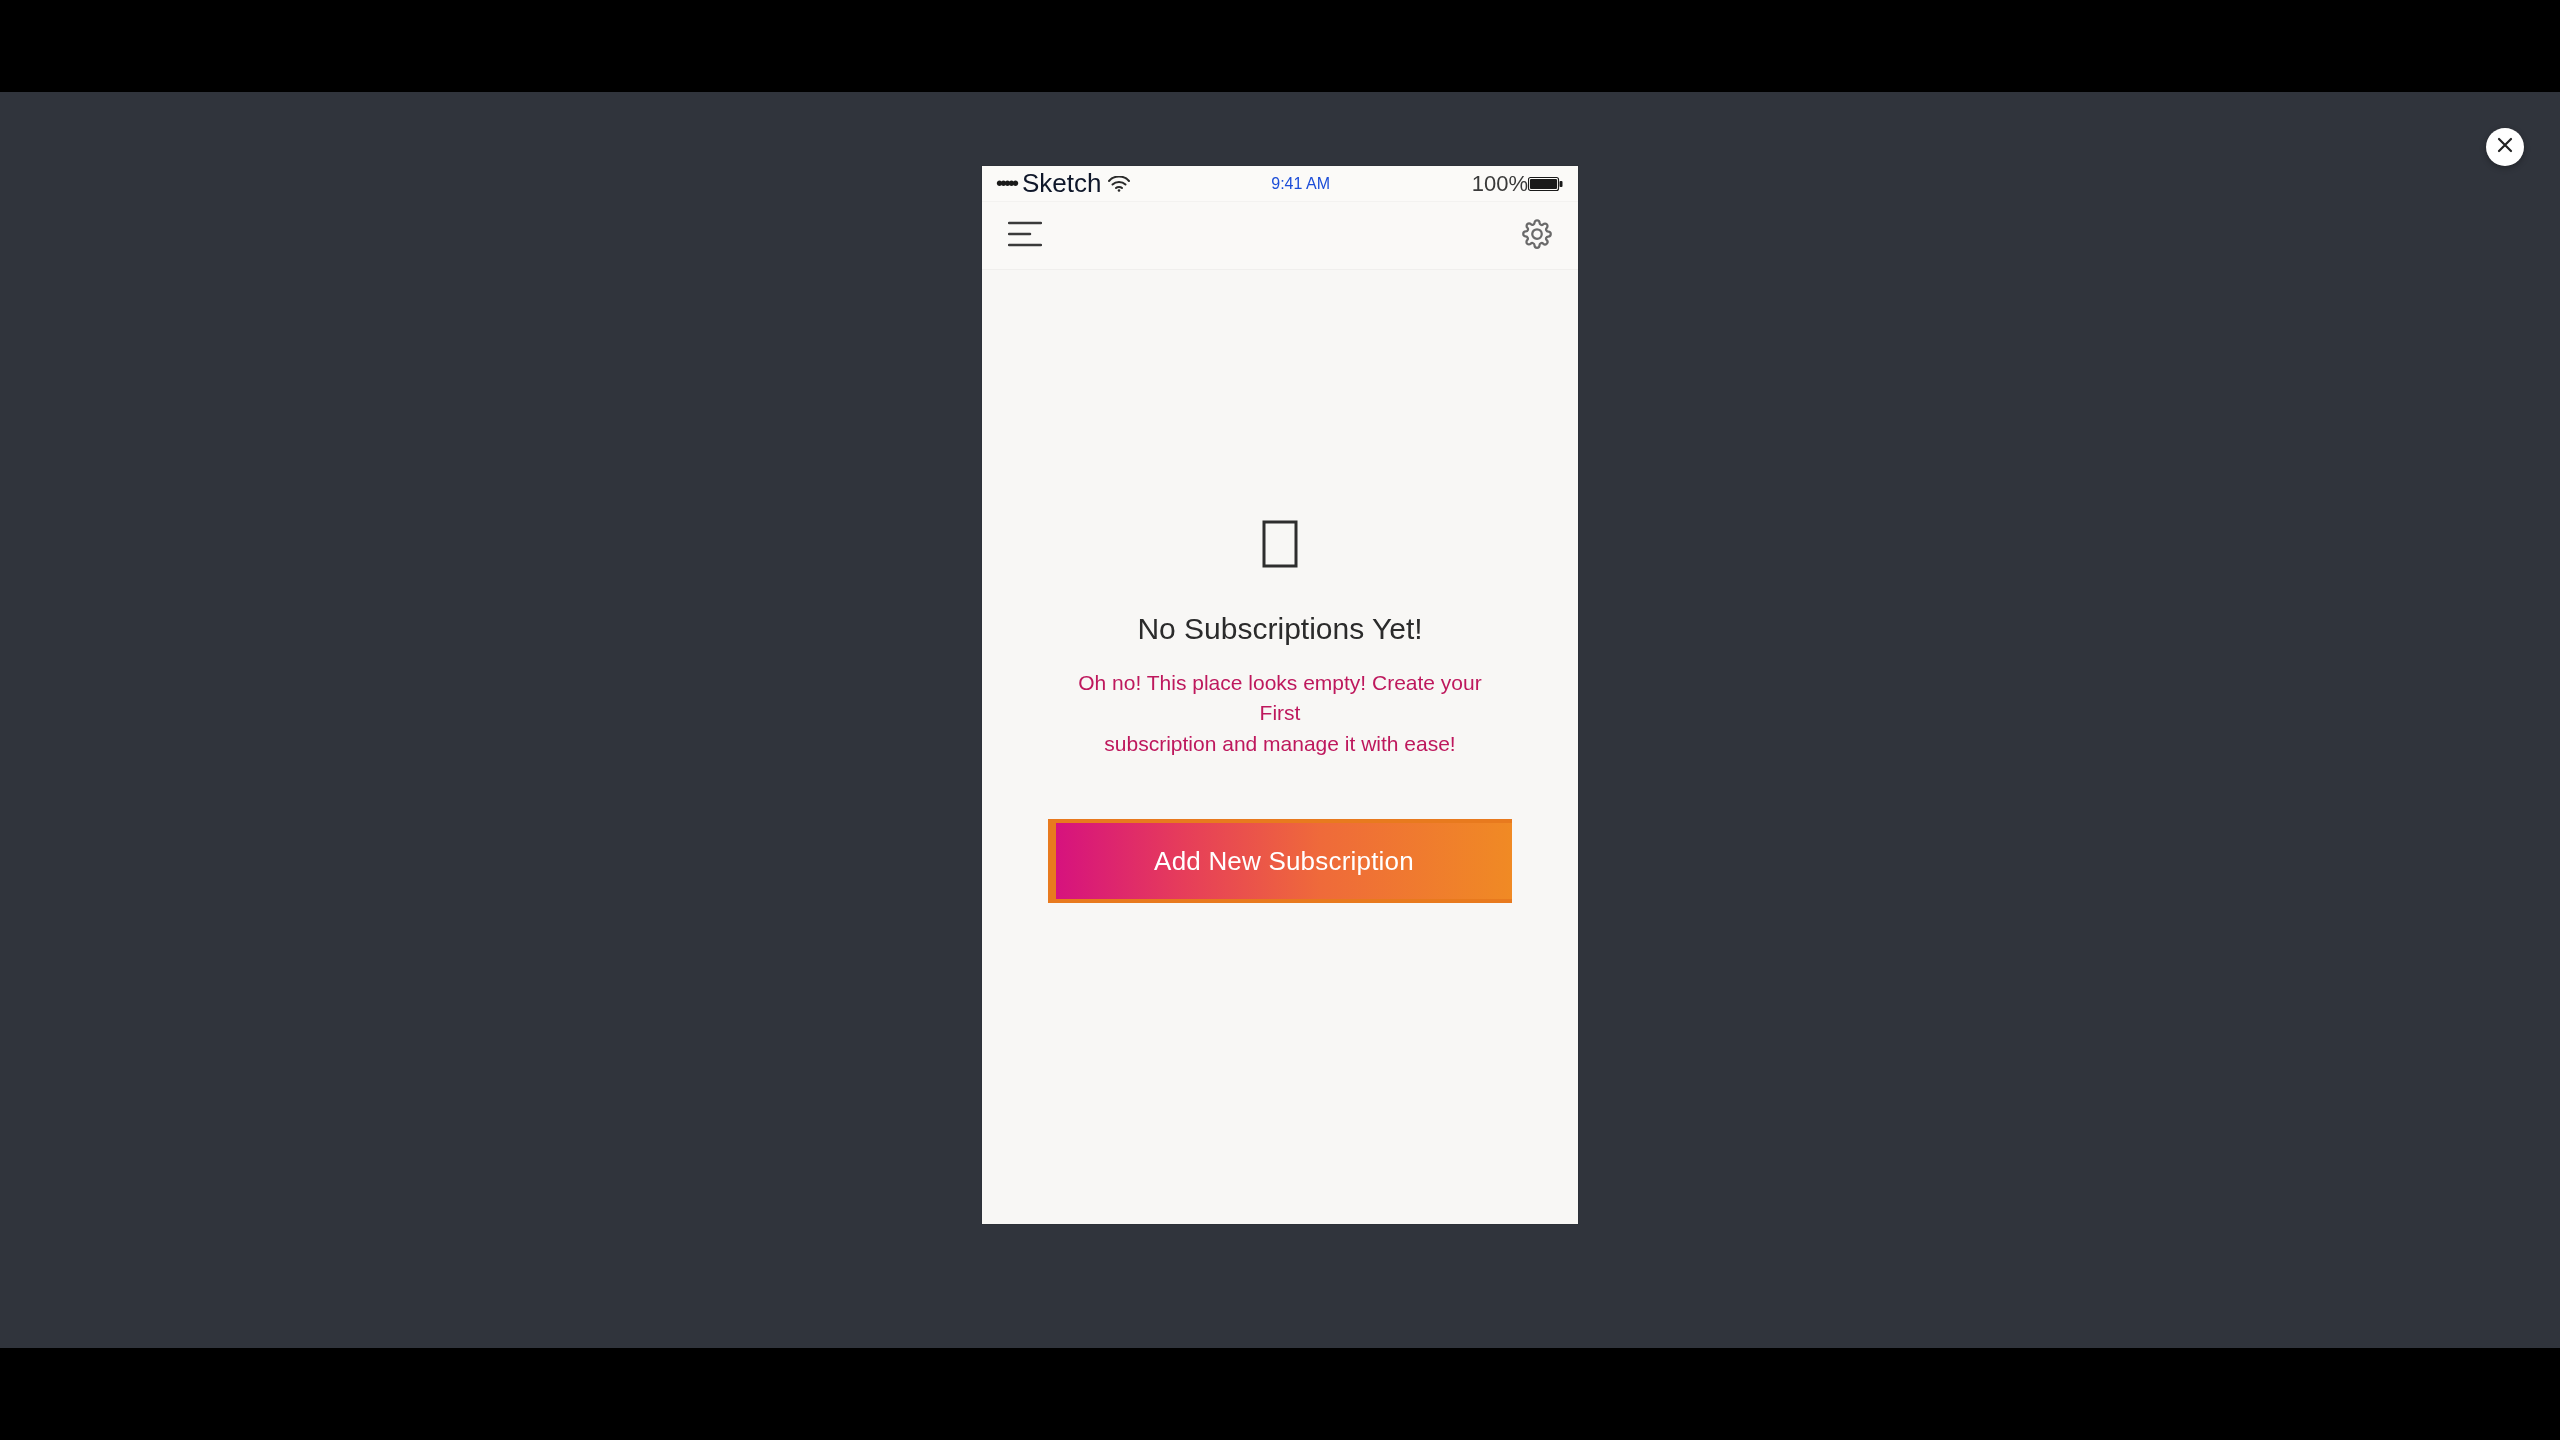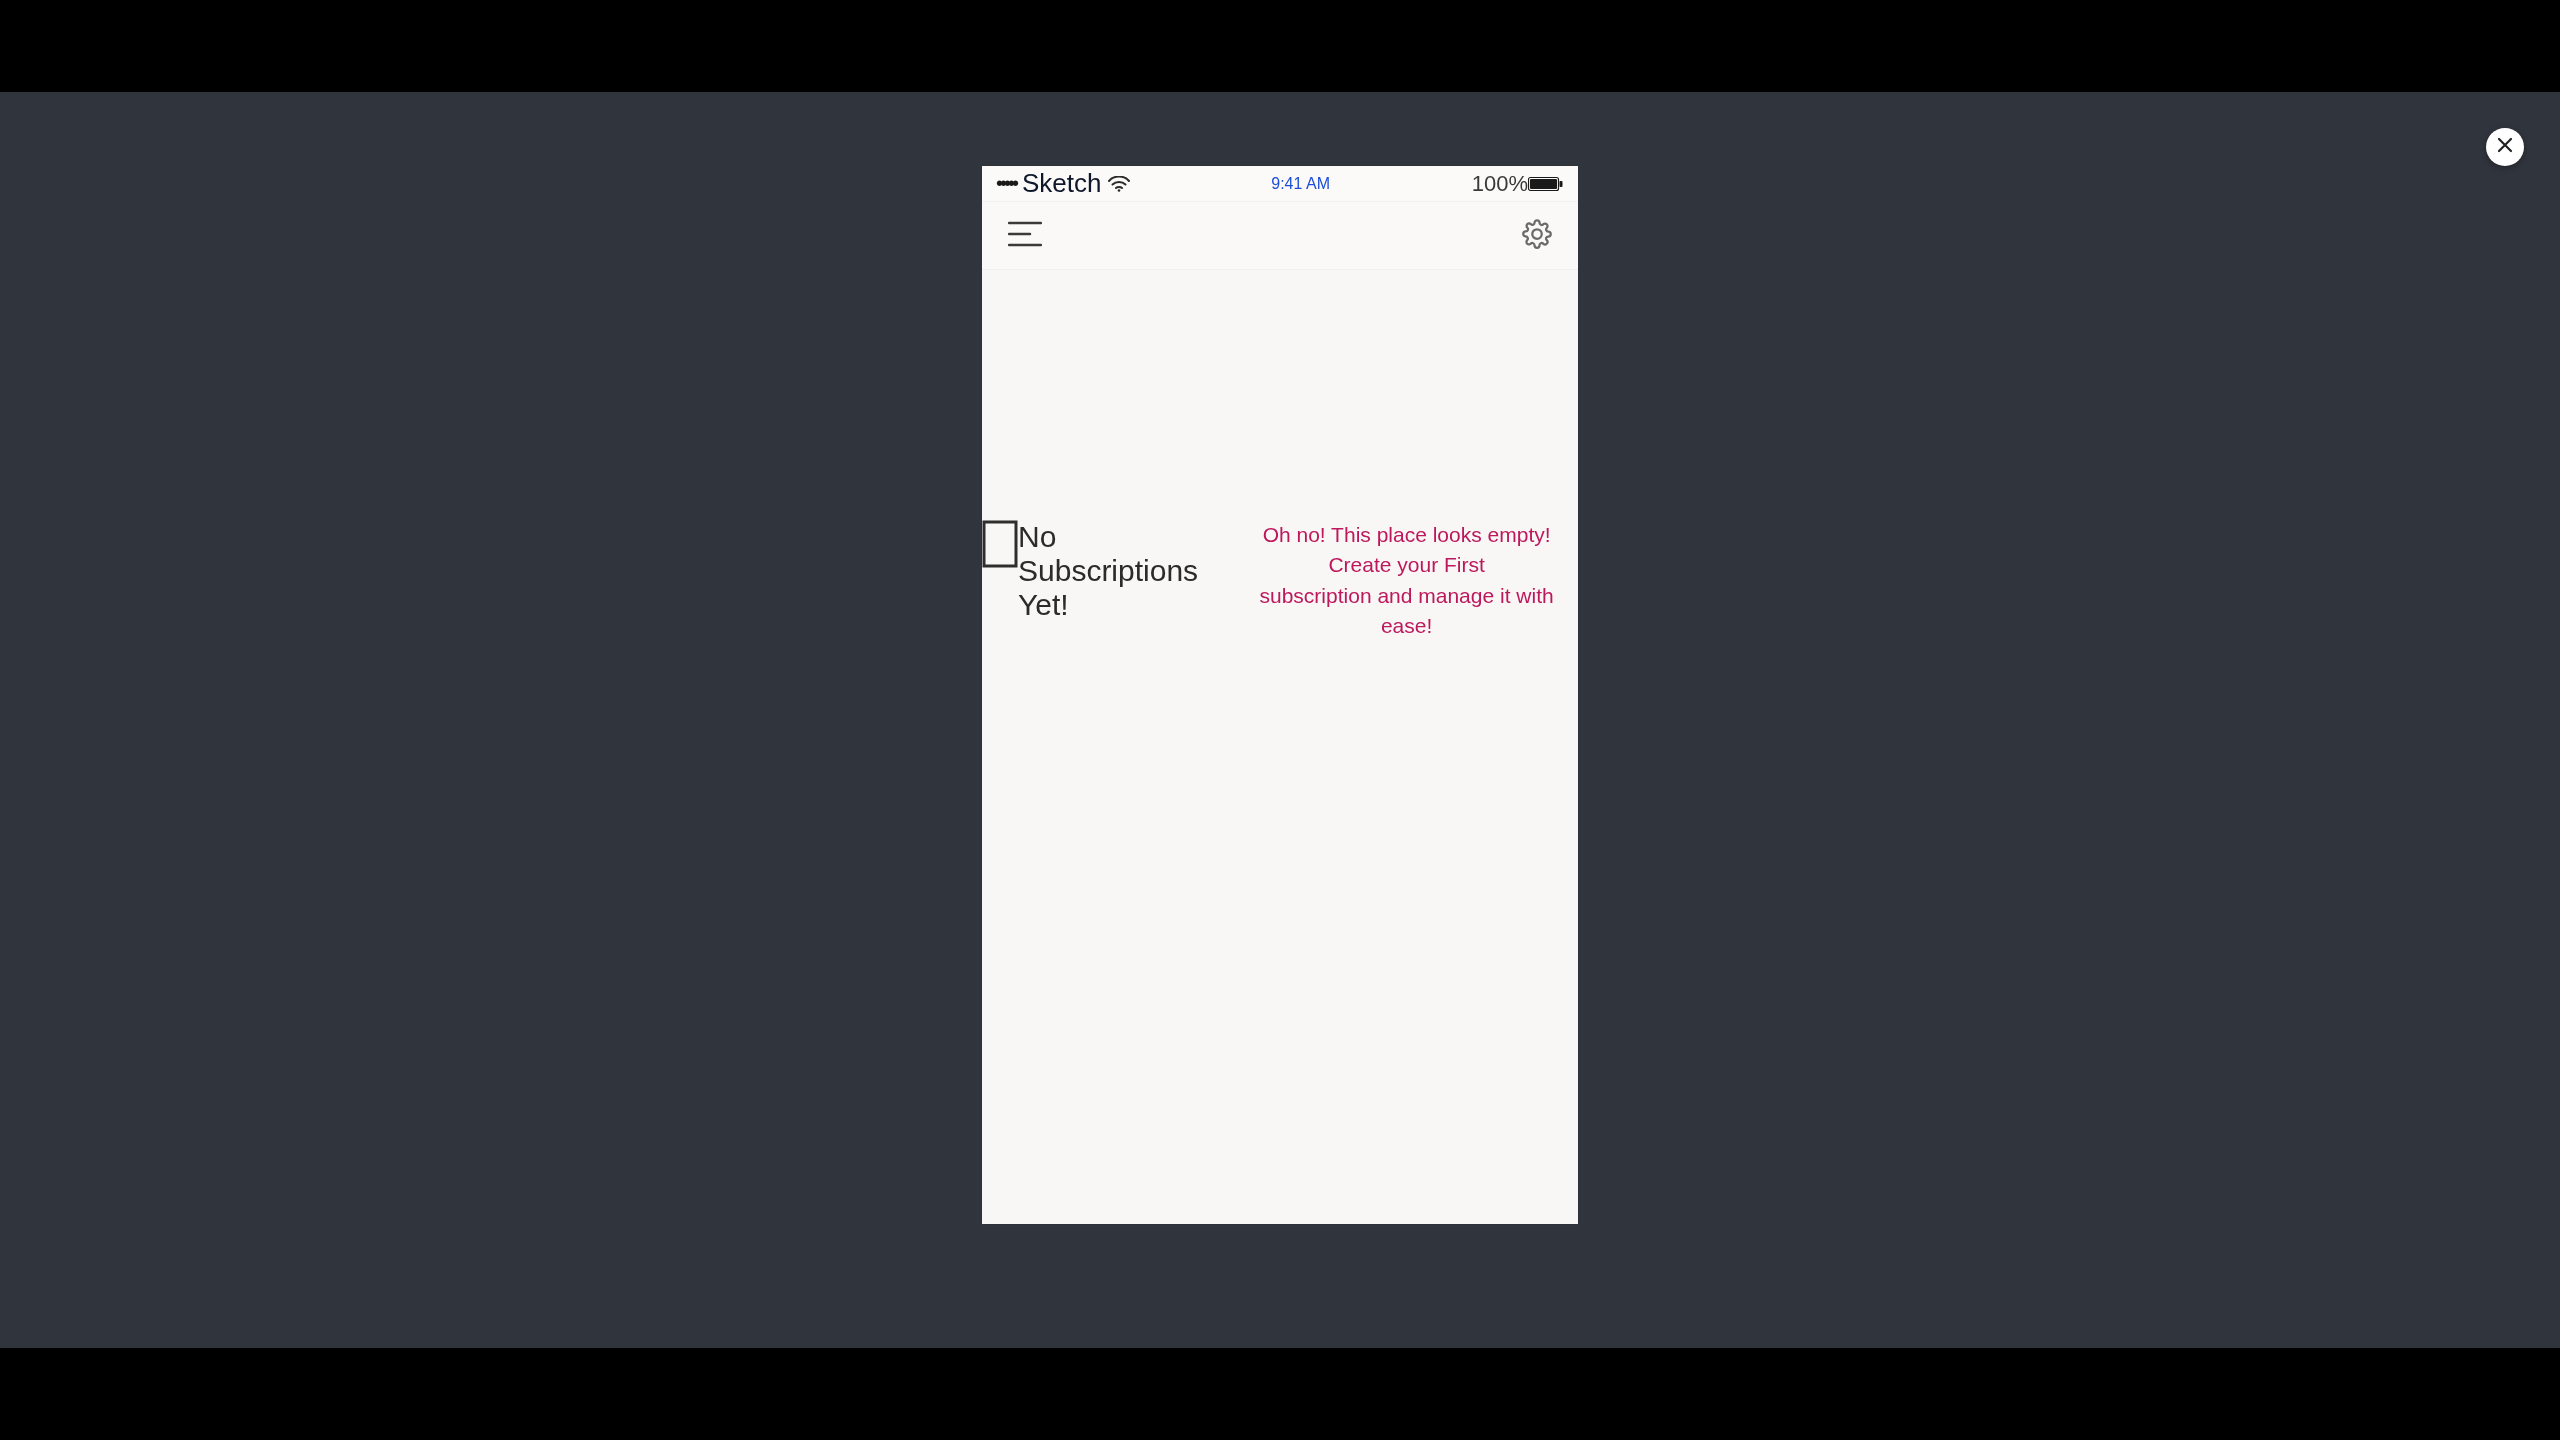--- a/index.html
+++ b/index.html
@@ -41,21 +41,21 @@
   .nav-bar {
     height: 68px; width: 100%;
     background: #faf9f7;
     display: flex; align-items: center; justify-content: space-between;
     padding: 0 26px;
     border-bottom: 1px solid rgba(0,0,0,0.04);
   }
   .nav-icon { cursor: pointer; display: inline-flex; }
   
   .content {
-    flex: 1; display: flex; flex-direction: row; 
+    flex: 1; display: flex; flex-direction: column; align-items: center;
     padding-top: 250px;
   }
   .empty-icon { margin-bottom: 40px; }
   .empty-title { font-size: 30px; font-weight: 500; color: #2b2b2b; margin-bottom: 22px; }
   .empty-sub { font-size: 21px; color: #be185d; text-align: center; line-height: 1.45; font-weight: 300; max-width: 420px; }
   .cta-wrap { margin-top: 60px; position: relative; width: 464px; height: 84px; }
   .cta-shadow {
     position: absolute; left: 0; top: 0; width: 100%; height: 100%;
     background: #e87a1e;
   }
@@ -134,19 +134,25 @@
       <div class="empty-icon">
         <svg width="36" height="48" viewBox="0 0 36 48">
           <rect x="2" y="2" width="32" height="44" fill="none" stroke="#2e2e2e" stroke-width="3"></rect>
         </svg>
       </div>
       <div class="empty-title">No Subscriptions Yet!</div>
       <div class="empty-sub">
         <span>Oh no! This place looks empty! Create your First</span><br>
         <span>subscription and manage it with ease!</span>
       </div>
+      <div class="cta-wrap">
+        <div class="cta-shadow"></div>
+        <div class="cta-btn">
+          <span>Add New Subscription</span>
+        </div>
+      </div>
     </div>
 
   </div>
 
 </div>
 
 <div class="letterbox-bottom"></div>
 
 </body></html>

